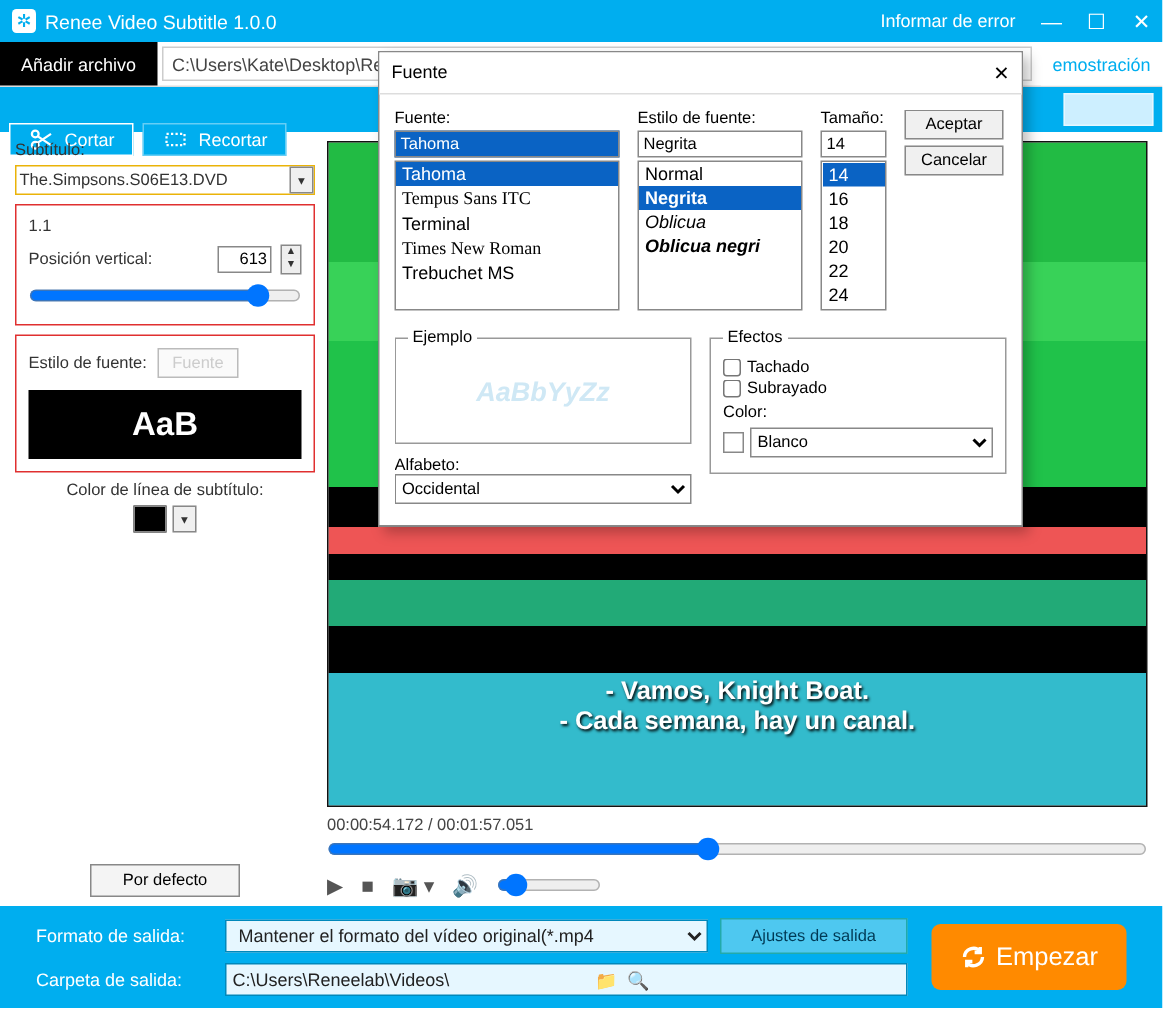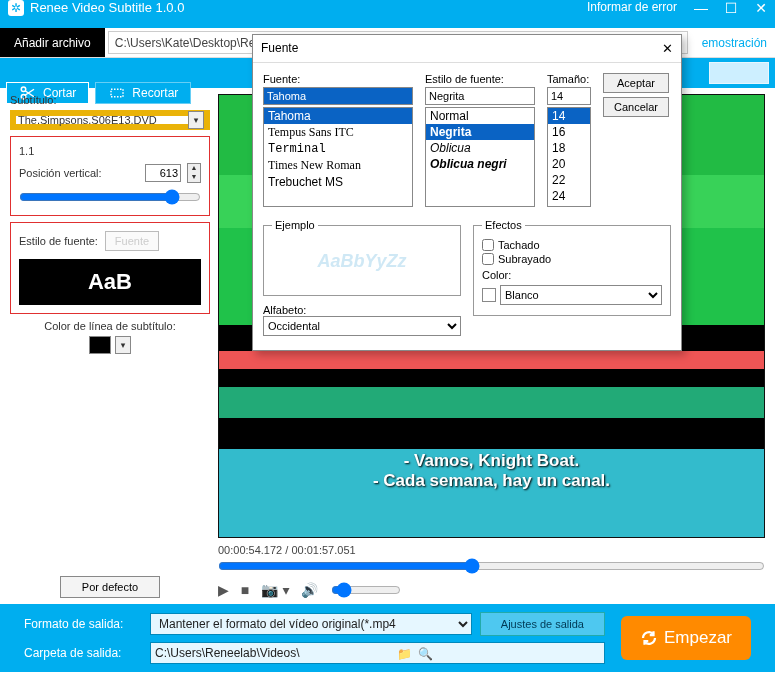--- a/index.html
+++ b/index.html
@@ -1,18 +1,18 @@
 <!DOCTYPE html>
 <html><head>
 <meta charset="utf-8">
 <style>
 * { box-sizing: border-box; margin: 0; padding: 0; font-family: "Segoe UI", Tahoma, sans-serif; }
 body { background: #fff; width: 775px; height: 686px; overflow: hidden; position: relative; }
 
-.titlebar { background: #00aeef; height: 28px; display: flex; color: #fff; font-size: 13px; padding: 0 6px 0 8px; }
+.titlebar { background: #00aeef; height: 28px; display: flex; align-items: center; color: #fff; font-size: 13px; padding: 0 6px 0 8px; }
 .titlebar .logo { width: 16px; height: 16px; background: #fff; border-radius: 3px; margin-right: 6px; display: flex; align-items: center; justify-content: center; }
 .titlebar .logo::before { content: "✲"; color: #00aeef; font-size: 12px; }
 .titlebar .title { flex: 1; }
 .titlebar .err { font-size: 12px; margin-right: 16px; }
 .titlebar .wbtns { display: flex; gap: 14px; font-size: 14px; }
 .titlebar .wbtns span { cursor: pointer; width: 16px; text-align: center; }
 
 .toprow { display: flex; height: 30px; border-bottom: 1px solid #ddd; }
 .addfile { background: #000000; color: #fff; font-size: 12px; display: flex; align-items: center; padding: 0 14px; cursor: pointer; }
 .pathbox { flex: 1; display: flex; align-items: center; font-size: 12px; padding-left: 6px; color: #444; background: #fff; border: 1px solid #ccc; margin: 3px 6px 3px 3px; }
@@ -22,21 +22,21 @@
 .tbtn { display: flex; align-items: center; gap: 6px; background: #00aeef; border: 1px solid rgba(255,255,255,.4); color: #fff; font-size: 12px; padding: 2px 12px; cursor: pointer; height: 22px; margin-top: 40px; }
 .tbtn.cutbox { border: 1px solid #fff; }
 .tbtn svg { width: 18px; height: 18px; }
 .toolbar .spacer { flex: 1; }
 .lightbox { background: #cdefff; width: 60px; height: 22px; border: 1px solid rgba(255,255,255,.5); }
 
 .mainrow { display: flex; height: 516px; padding: 6px 10px; gap: 8px; }
 .leftcol { width: 200px; display: flex; flex-direction: column; gap: 6px; font-size: 11px; color: #333; }
 .redbox { border: 1px solid #e03030; padding: 8px; }
 .lbl { margin-bottom: 4px; }
-.subsel { width: 100%; height: 20px; border: 6px solid #eab308; font-size: 11px; padding-left: 2px; display: flex; align-items: center; justify-content: space-between; }
+.subsel { width: 100%; height: 20px; border: 1px solid #eab308; font-size: 11px; padding-left: 2px; display: flex; align-items: center; justify-content: space-between; }
 .dropbtn { background: #f0f0f0; border: 1px solid #888; width: 16px; height: 18px; display: inline-flex; align-items: center; justify-content: center; font-size: 9px; }
 .posrow { display: flex; align-items: center; gap: 6px; margin: 6px 0; }
 .posrow input { width: 36px; height: 18px; text-align: right; padding-right: 2px; border: 1px solid #888; font-size: 11px; }
 .spinbtns { display: flex; flex-direction: column; border: 1px solid #888; }
 .spinbtns span { width: 12px; height: 9px; font-size: 7px; background: #eee; text-align: center; line-height: 8px; cursor: pointer; }
 .slider { width: 100%; }
 .fontbtn { width: 54px; height: 20px; background: #fafafa; border: 1px solid #bbb; font-size: 11px; color: #ccc; cursor: pointer; margin-left: 4px; }
 .preview { background: #000; color: #fff; font-weight: bold; font-size: 22px; text-align: center; padding: 10px 4px; margin-top: 8px; }
 .colorrow { display: flex; align-items: center; gap: 4px; justify-content: center; margin-top: 4px; }
 .swatch { width: 22px; height: 18px; background: #000; border: 1px solid #888; }
@@ -68,21 +68,21 @@
 .tbox { border: 1px solid #888; height: 18px; width: 100%; padding: 0 3px; font-size: 11px; }
 .tbox.sel { background: #0a63c4; color: #fff; }
 .listbox { border: 1px solid #888; height: 100px; overflow-y: auto; margin-top: 2px; width: 100%; background: #fff; }
 .listbox div { padding: 1px 4px; font-size: 12px; cursor: pointer; }
 .listbox .hl { background: #0a63c4; color: #fff; }
 .listbox .hlbold { background: #0a63c4; color: #fff; font-weight: bold; font-style: normal; }
 .listbox .it { font-style: italic; }
 .listbox .bi { font-style: italic; font-weight: bold; }
 .font-tahoma { font-family: Tahoma, sans-serif; }
 .font-tempus { font-family: "Tempus Sans ITC", cursive; }
-.font-terminal { font-family: Liberation Mono, monospace; }
+.font-terminal { font-family: Liberation Sans, sans-serif; }
 .font-times { font-family: "Times New Roman", serif; }
 .font-trebuchet { font-family: "Trebuchet MS", sans-serif; }
 .sizebox { width: 44px; }
 .mbtns { display: flex; flex-direction: column; gap: 4px; }
 .mbtn { width: 66px; height: 20px; border: 1px solid #888; background: #f0f0f0; font-size: 11px; cursor: pointer; }
 fieldset { border: 1px solid #999; padding: 6px 8px 10px; margin-top: 12px; }
 legend { font-size: 11px; padding: 0 3px; }
 .chk { display: flex; align-items: center; gap: 4px; margin: 2px 0; }
 .chk input { width: 12px; height: 12px; }
 .colorline { display: flex; align-items: center; gap: 4px; margin-top: 4px; }

